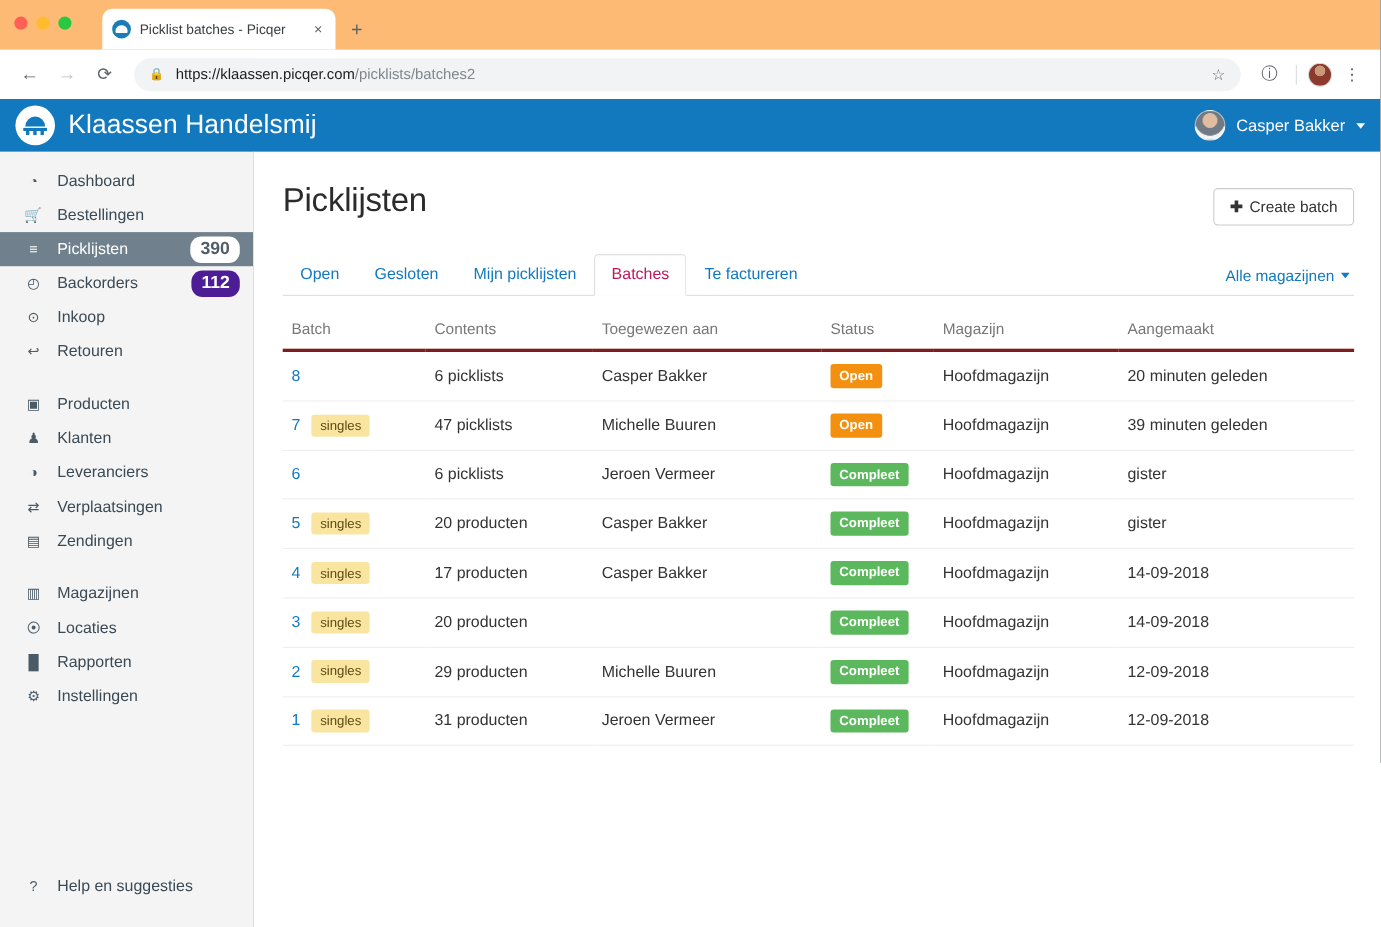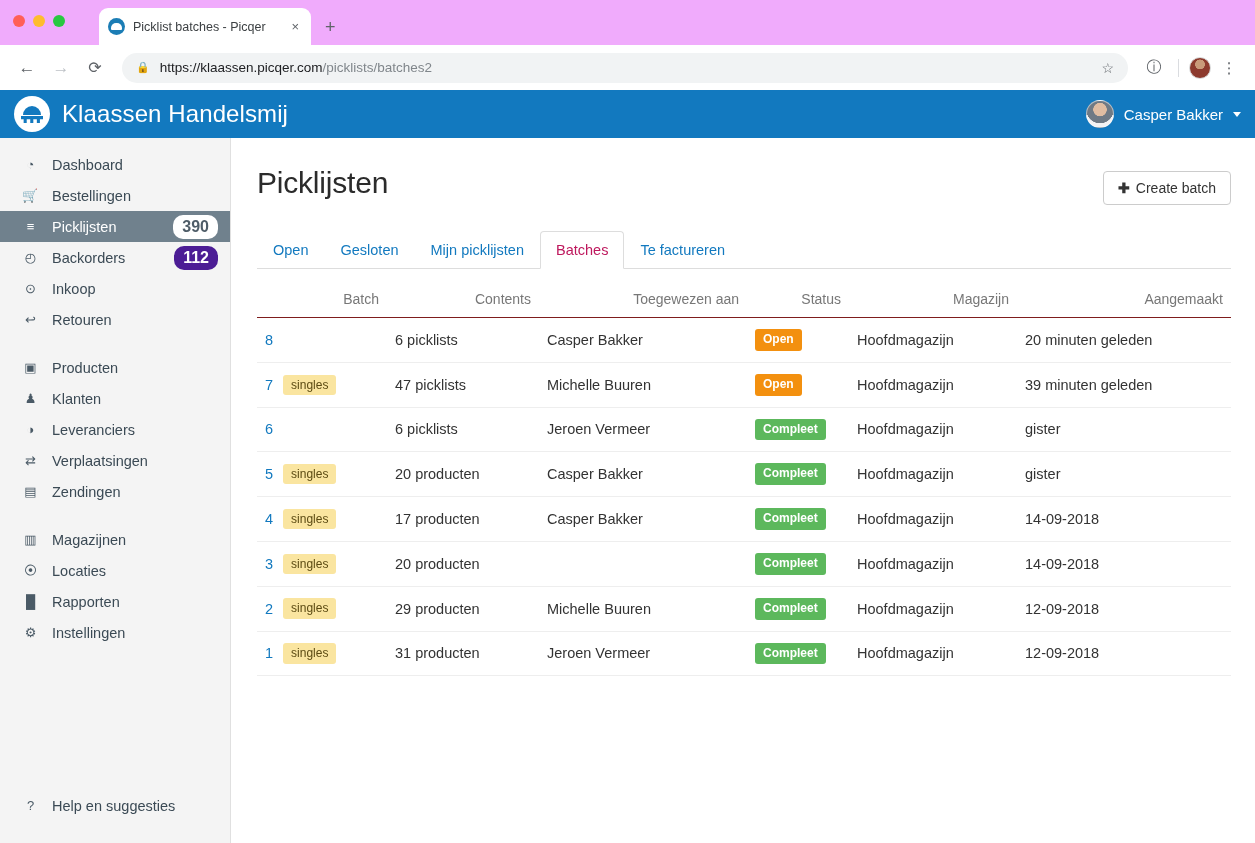--- a/index.html
+++ b/index.html
@@ -6,21 +6,21 @@
   html, body {
     width: 1255px; height: 843px;
     background: #000;
     font-family: "Liberation Sans", sans-serif;
     overflow: hidden;
   }
 
   
   .browser { width: 1255px; height: 843px; background: #dee1e6; display: flex; flex-direction: column; }
 
-  .tabstrip { height: 45px; background: #f0abfc; display: flex; align-items: flex-end; padding-left: 16px; position: relative; }
+  .tabstrip { height: 45px; background: #fdba74; display: flex; align-items: flex-end; padding-left: 10px; position: relative; }
   .traffic { display: flex; align-items: center; gap: 8px; position: absolute; left: 13px; top: 15px; }
   .dot { width: 12px; height: 12px; border-radius: 50%; }
   .dot.red { background: #ff5f57; }
   .dot.yellow { background: #febc2e; }
   .dot.green { background: #28c840; }
 
   .tab {
     margin-left: 83px; width: 212px; height: 37px;
     background: #fff; border-radius: 9px 9px 0 0;
     display: flex; align-items: center; padding: 0 9px; gap: 8px;
@@ -130,22 +130,22 @@
   }
   .tab-link.active { color: #be185d; background: #fff; border-color: #ddd #ddd #fff; }
   .warehouse-select {
     margin-left: auto; font-size: 14px; color: #1279bf; padding: 10px 4px 10px 10px;
     display: flex; align-items: center; gap: 6px; white-space: nowrap;
   }
   .caret-blue { width: 0; height: 0; border-left: 4px solid transparent; border-right: 4px solid transparent; border-top: 5px solid #1279bf; }
 
   table.batches { width: 100%; border-collapse: collapse; margin-top: 4px; }
   table.batches th {
-    text-align: right; font-size: 14px; font-weight: normal; color: #777;
-    padding: 18px 8px 10px 8px; border-bottom: 1px solid #7f1d1d;
+    text-align: left; font-size: 14px; font-weight: normal; color: #777;
+    padding: 18px 8px 10px 8px; border-bottom: 3px solid #7f1d1d;
   }
   table.batches td {
     font-size: 14.5px; color: #333; padding: 11px 8px; border-bottom: 1px solid #eee; vertical-align: middle;
   }
   .col-batch { width: 130px; }
   .col-contents { width: 152px; }
   .col-assigned { width: 208px; }
   .col-status { width: 102px; }
   .col-warehouse { width: 168px; }
   .batch-cell { display: flex; align-items: center; gap: 10px; }
@@ -292,20 +292,24 @@
             <span>Create batch</span>
           </button>
         </div>
 
         <div class="tabs-row" id="tabs-row">
             <div class="tab-link">Open</div>
             <div class="tab-link">Gesloten</div>
             <div class="tab-link">Mijn picklijsten</div>
             <div class="tab-link active">Batches</div>
             <div class="tab-link">Te factureren</div>
+            <div class="warehouse-select">
+              <span>Alle magazijnen</span>
+              <span class="caret-blue"></span>
+            </div>
           </div>
 
         <table class="batches">
           <colgroup>
             <col class="col-batch">
               <col class="col-contents">
               <col class="col-assigned">
             <col class="col-status">
               <col class="col-warehouse">
               <col>

